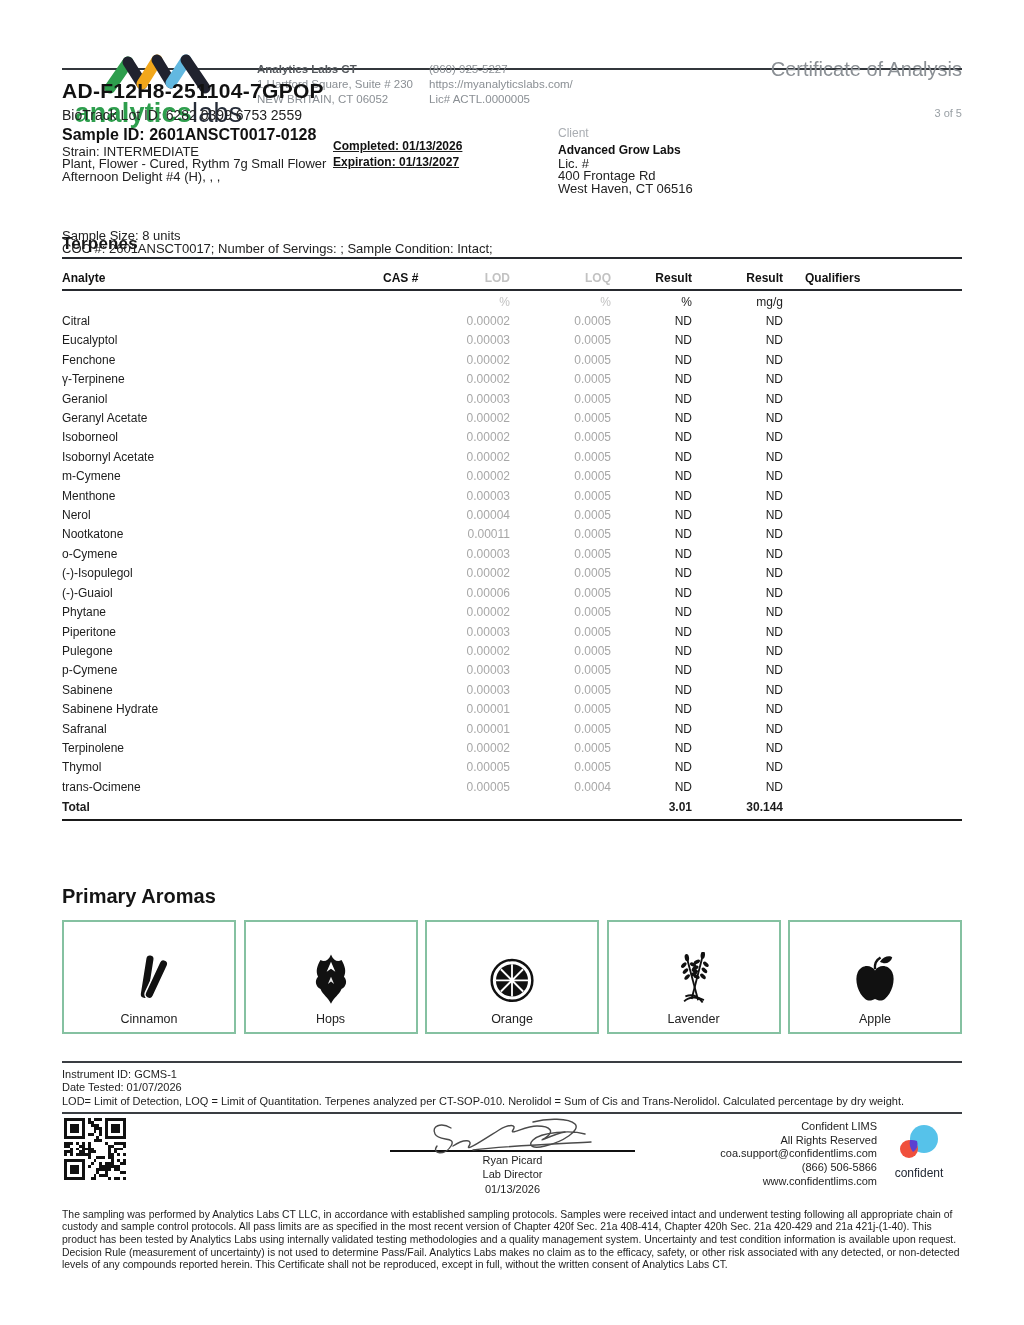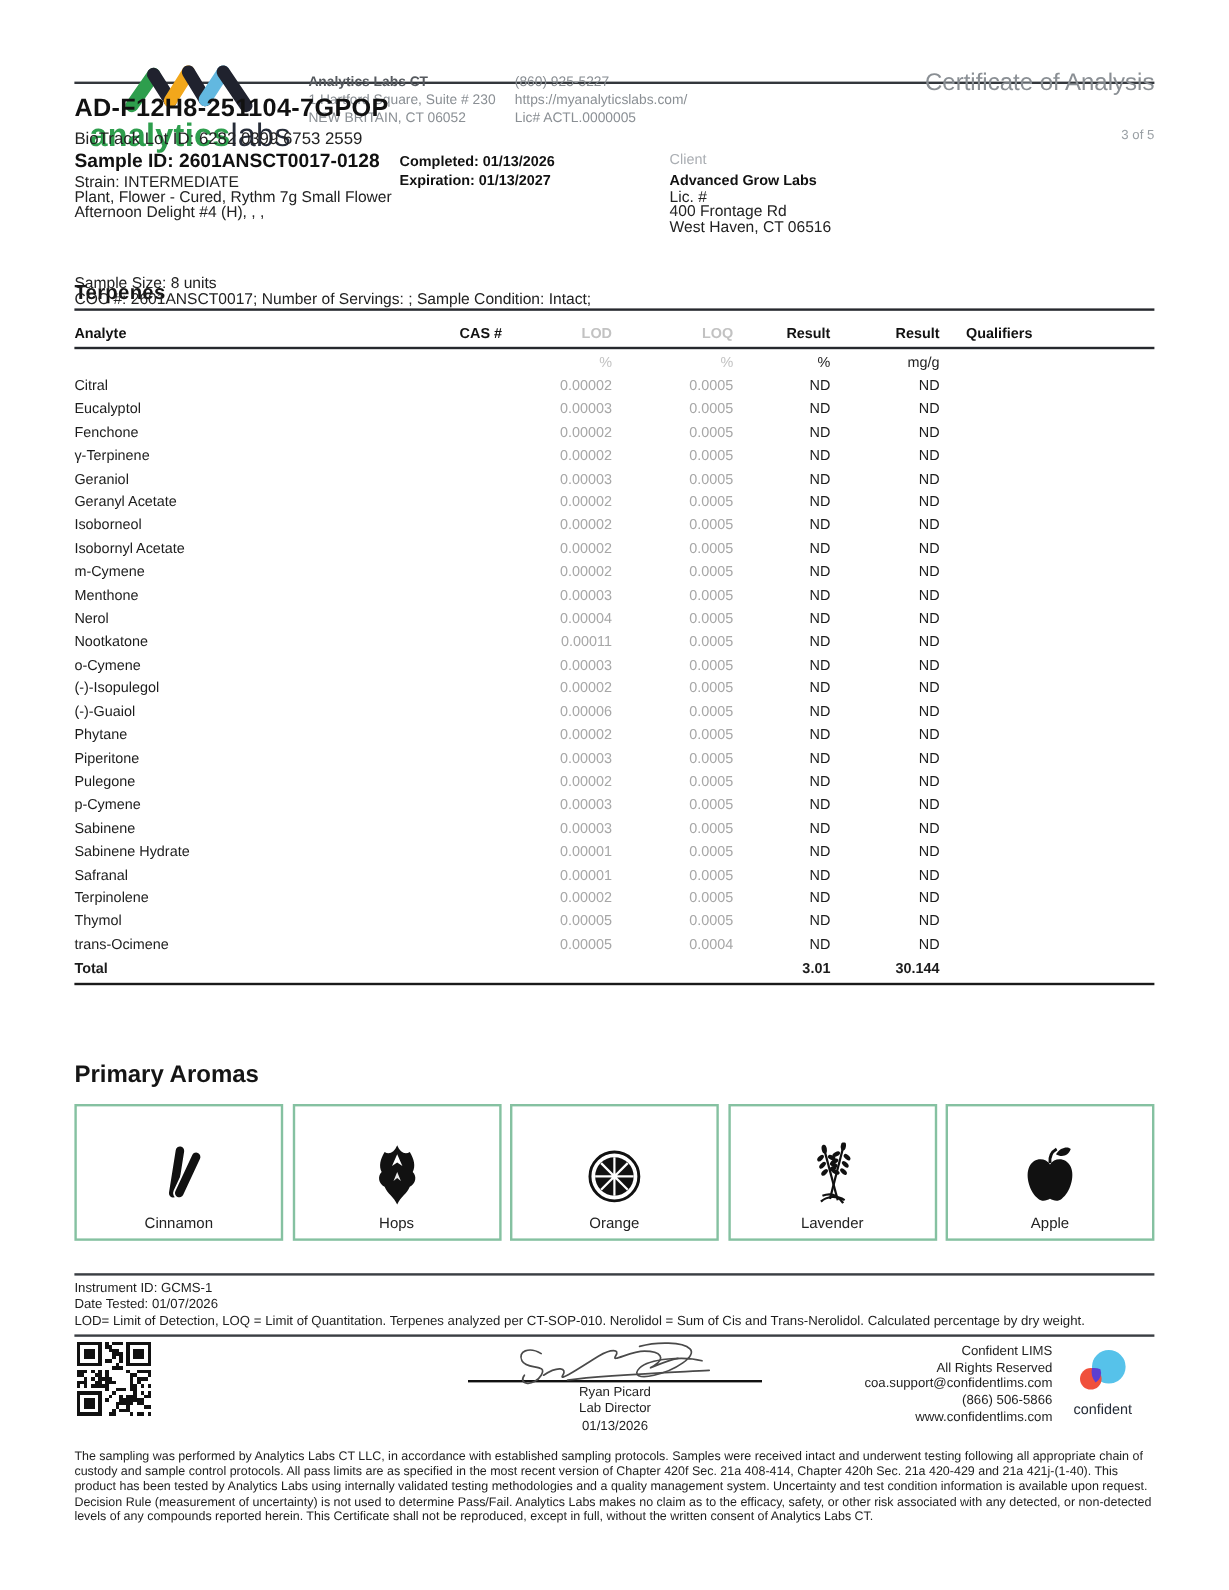--- a/index.html
+++ b/index.html
@@ -26,21 +26,21 @@
   .doc-title { font-size:20px; color:#8a8f94; font-weight:400; }
   .page-indicator { font-size:11px; color:#9aa0a5; margin-top:26px; }
   .header-rule { border-bottom:2px solid #33373c; margin-top:0px; }
 
   
   .sample-section { position:relative; height:152px; }
   .s-title { font-size:21px; font-weight:700; letter-spacing:.3px; padding-top:9px; color:#111; }
   .s-biotrack { font-size:14px; margin-top:4px; color:#222; }
   .s-cols { position:relative; margin-top:3px; }
   .s-left  { position:absolute; left:0; top:0; width:275px; }
-  .s-mid   { position:absolute; left:271px; top:0; width:220px; }
+  .s-mid   { position:absolute; left:271px; top:12px; width:220px;text-decoration:underline; }
   .s-right { position:absolute; left:496px; top:0; width:300px; }
   .s-sampleid { font-size:16px; font-weight:700; white-space:nowrap; color:#111; }
   .s-line { font-size:13px; line-height:12.3px; color:#222; white-space:nowrap; }
   .s-left .s-sampleid { margin-bottom:2px; }
   .s-bold12 { font-size:12px; font-weight:700; line-height:16px; color:#111; white-space:nowrap; }
   .client-label { font-size:12px; color:#a9adb2; margin-bottom:2px; }
   .s-size-block { position:absolute; left:0; top:103px; width:600px; }
   .s-size-block .s-line { line-height:13px; }
 
   

